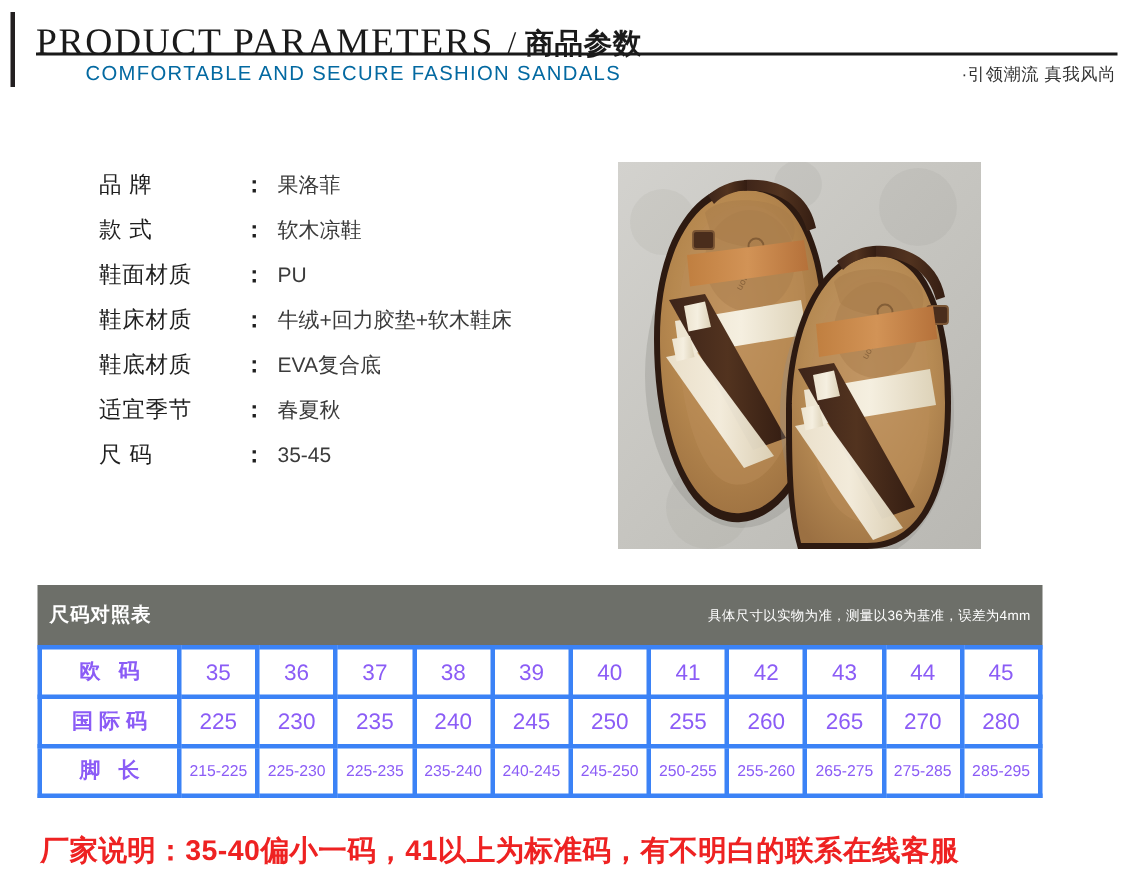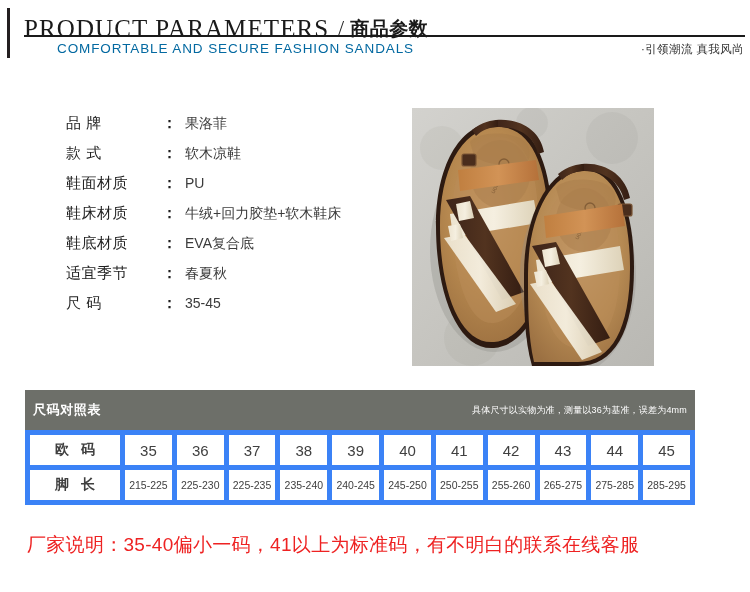--- a/index.html
+++ b/index.html
@@ -146,48 +146,48 @@
     font-size: 9px;
     letter-spacing: 0.2px;
     white-space: nowrap;
   }
   table#size-table {
     border-collapse: collapse;
     width: 670px;
     table-layout: fixed;
   }
   table#size-table td {
-    border: 5px solid #3b82f6;
+    border: 3px solid #3b82f6;
     height: 28px;
     text-align: center;
     vertical-align: middle;
-    color: #404040;
+    color: #8b5cf6;
     background: #ffffff;
   }
   td.rowhead {
     width: 88px;
     font-size: 14px;
     font-weight: bold;
     letter-spacing: 4px;
     text-indent: 4px;
   }
   td.cell-num {
     font-size: 15px;
     margin-left: 28px;
   }
   td.cell-range {
     font-size: 10.5px;
   }
 
   
   #footer-note {
     position: absolute;
-    left: 27px; top: 532px;
+    left: 27px; top: 554px;
     font-size: 19px;
-    font-weight: normal;
+    font-weight: bold;
     color: #ee2222;
     letter-spacing: 0.3px;
     white-space: nowrap;
   }
 </style>
 </head>
 <body>
 
 <div id="header">
   <div id="header-accent-bar"></div>
@@ -371,20 +371,34 @@
         <td class="cell-num">38</td>
         <td class="cell-num">39</td>
         <td class="cell-num">40</td>
         <td class="cell-num">41</td>
         <td class="cell-num">42</td>
         <td class="cell-num">43</td>
         <td class="cell-num">44</td>
         <td class="cell-num">45</td>
       </tr>
 
+      <tr>
+        <td class="rowhead">国际码</td>
+        <td class="cell-num">225</td>
+        <td class="cell-num">230</td>
+        <td class="cell-num">235</td>
+        <td class="cell-num">240</td>
+        <td class="cell-num">245</td>
+        <td class="cell-num">250</td>
+        <td class="cell-num">255</td>
+        <td class="cell-num">260</td>
+        <td class="cell-num">265</td>
+        <td class="cell-num">270</td>
+        <td class="cell-num">280</td>
+      </tr>
 
       <tr>
         <td class="rowhead">脚 长</td>
         <td class="cell-range">215-225</td>
         <td class="cell-range">225-230</td>
         <td class="cell-range">225-235</td>
         <td class="cell-range">235-240</td>
         <td class="cell-range">240-245</td>
         <td class="cell-range">245-250</td>
         <td class="cell-range">250-255</td>

